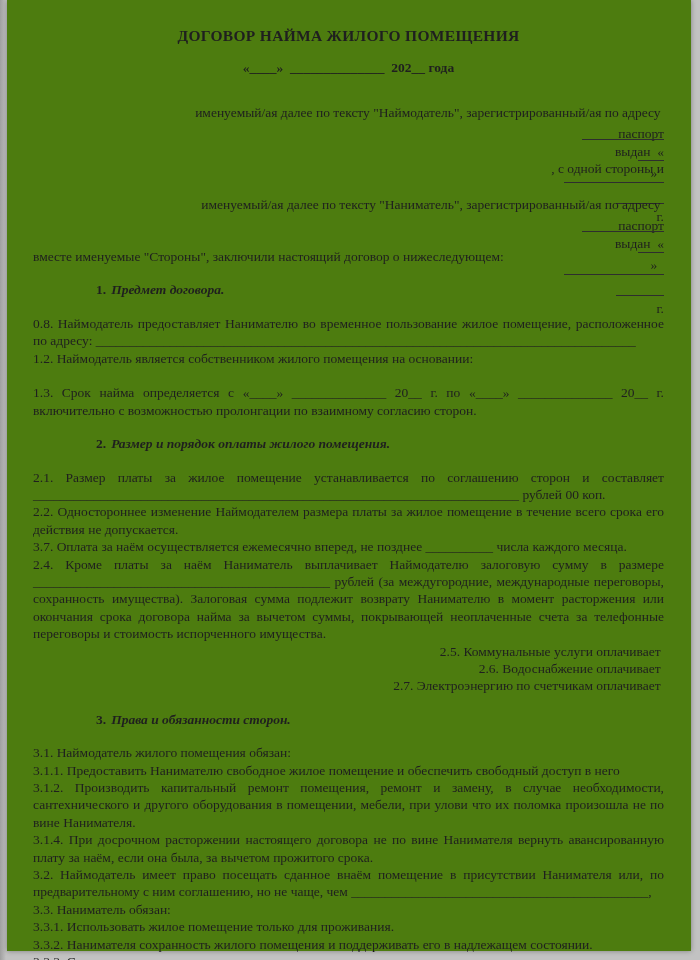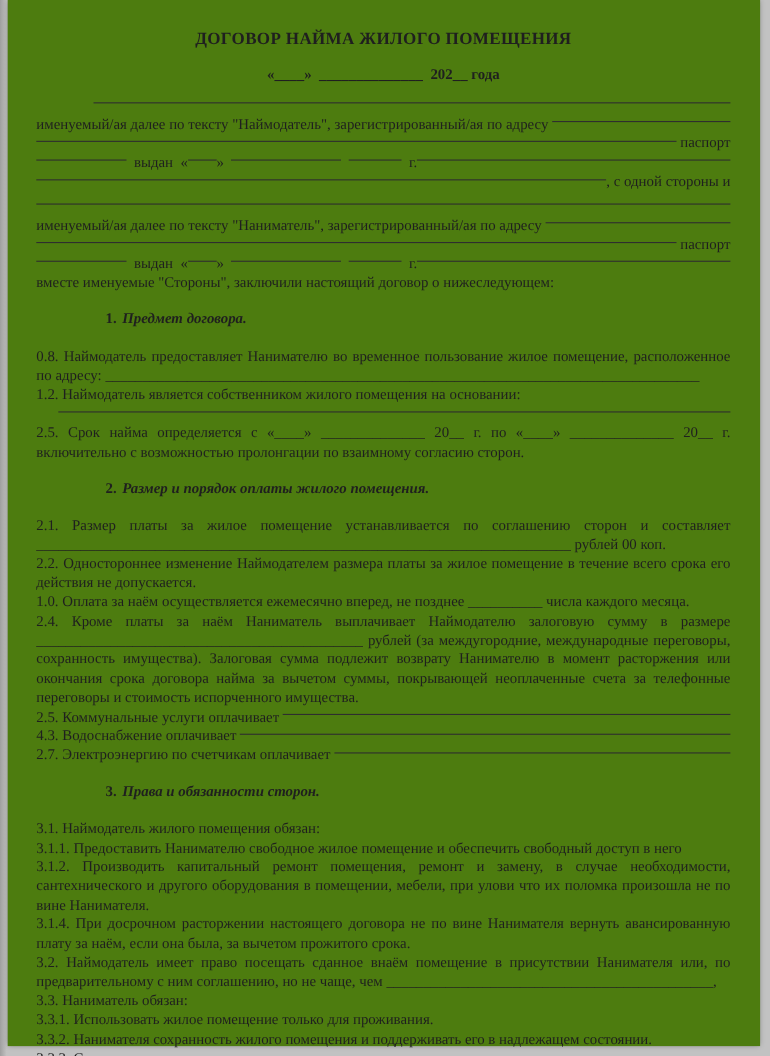--- a/index.html
+++ b/index.html
@@ -42,22 +42,23 @@
   .para { margin: 0; text-align: justify; }
   .heading {
     margin: 16px;
     font-weight: bold;
     font-style: italic;
     text-indent: 47px;
   }
   .h-num { font-style: normal; margin-right: 5px; }
   .fill-row {
     display: flex;
-    align-items: center;
+    align-items: flex-end;
     height: 17.4px;
+    flex-direction: column;
   }
   .seg { white-space: pre; flex: 0 0 auto; }
   .blank {
     border-bottom: 1.2px solid #2e2e2e;
     margin-bottom: 3.2px;
     height: 0;
     flex: 0 0 auto;
   }
   .blank.flex { flex: 1 1 auto; }
 </style>
@@ -118,32 +119,32 @@
         <span class="seg">  г.</span>
         <span class="blank flex"></span>
       </div>
       <p class="para">вместе именуемые "Стороны", заключили настоящий договор о нижеследующем:</p>
       <p class="heading"><span class="h-num">1.</span><span class="h-text">Предмет договора.</span></p>
       <p class="para">0.8. Наймодатель предоставляет Нанимателю во временное пользование жилое помещение, расположенное по адресу: ________________________________________________________________________________</p>
       <p class="para">1.2. Наймодатель является собственником жилого помещения на основании:</p>
       <div class="fill-row" style="margin-left: 20px;">
         <span class="blank flex"></span>
       </div>
-      <p class="para">2.5. Срок найма определяется с «____» ______________ 20__ г. по «____» ______________ 20__ г. включительно с возможностью пролонгации по взаимному согласию сторон.</p>
+      <p class="para">1.3. Срок найма определяется с «____» ______________ 20__ г. по «____» ______________ 20__ г. включительно с возможностью пролонгации по взаимному согласию сторон.</p>
       <p class="heading"><span class="h-num">2.</span><span class="h-text">Размер и порядок оплаты жилого помещения.</span></p>
       <p class="para">2.1. Размер платы за жилое помещение устанавливается по соглашению сторон и составляет ________________________________________________________________________ рублей 00 коп.</p>
       <p class="para">2.2. Одностороннее изменение Наймодателем размера платы за жилое помещение в течение всего срока его действия не допускается.</p>
-      <p class="para">1.0. Оплата за наём осуществляется ежемесячно вперед, не позднее __________ числа каждого месяца.</p>
+      <p class="para">3.7. Оплата за наём осуществляется ежемесячно вперед, не позднее __________ числа каждого месяца.</p>
       <p class="para">2.4. Кроме платы за наём Наниматель выплачивает Наймодателю залоговую сумму в размере ____________________________________________ рублей (за междугородние, международные переговоры, сохранность имущества). Залоговая сумма подлежит возврату Нанимателю в момент расторжения или окончания срока договора найма за вычетом суммы, покрывающей неоплаченные счета за телефонные переговоры и стоимость испорченного имущества.</p>
       <div class="fill-row">
         <span class="seg">2.5. Коммунальные услуги оплачивает </span>
         <span class="blank flex"></span>
       </div>
       <div class="fill-row">
-        <span class="seg">4.3. Водоснабжение оплачивает </span>
+        <span class="seg">2.6. Водоснабжение оплачивает </span>
         <span class="blank flex"></span>
       </div>
       <div class="fill-row">
         <span class="seg">2.7. Электроэнергию по счетчикам оплачивает </span>
         <span class="blank flex"></span>
       </div>
       <p class="heading"><span class="h-num">3.</span><span class="h-text">Права и обязанности сторон.</span></p>
       <p class="para">3.1. Наймодатель жилого помещения обязан:</p>
       <p class="para">3.1.1. Предоставить Нанимателю свободное жилое помещение и обеспечить свободный доступ в него</p>
       <p class="para">3.1.2. Производить капитальный ремонт помещения, ремонт и замену, в случае необходимости, сантехнического и другого оборудования в помещении, мебели, при улови что их поломка произошла не по вине Нанимателя.</p>

